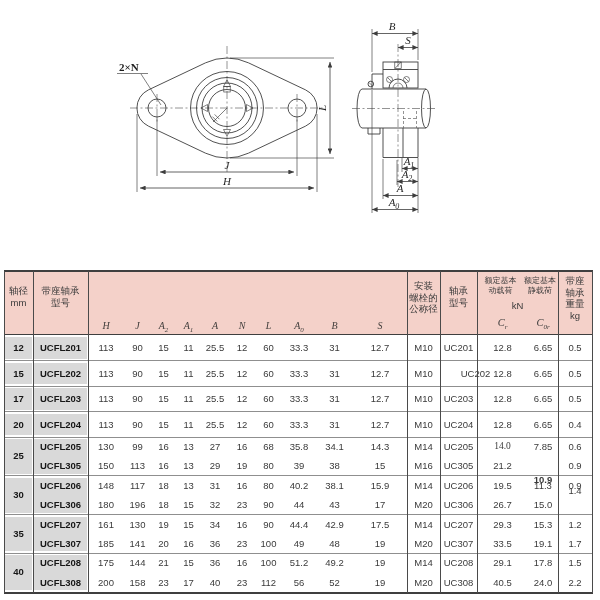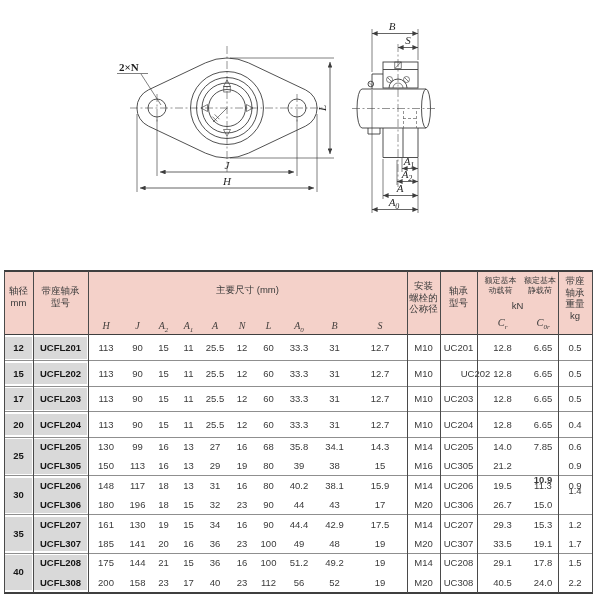--- a/index.html
+++ b/index.html
@@ -177,21 +177,20 @@
   </svg>
 
   <div id="tbl">
     <div class="hline" style="left:4px;top:0;width:589px;height:1.5px"></div>
     <div class="hdrbg"></div>
 
     <div class="hc" style="left:4px;top:15px;width:29px;height:34px">轴径
 mm</div>
     <div class="hc" style="left:33px;top:15px;width:55px;height:34px">带座轴承
 型号</div>
-    <div class="hc" style="left:88px;top:14px;width:319px;height:14px">主要尺寸 (mm)</div>
     <div class="hc" style="left:407px;top:10px;width:33px;height:42px">安装
 螺栓的
 公称径</div>
     <div class="hc" style="left:440px;top:15px;width:37px;height:34px">轴承
 型号</div>
     <div class="hc small" style="left:477px;top:6px;width:47px;height:22px">额定基本
 动载荷</div>
     <div class="hc small" style="left:519px;top:6px;width:42px;height:22px">额定基本
 静载荷</div>
     <div class="hc" style="left:477px;top:30px;width:81px;height:12px">kN</div>
@@ -303,21 +302,21 @@
       <div class="c" style="position: absolute; left: 151px; top: 167px; width: 25px; height: 19.3px; line-height: 19.3px;">16</div>
       <div class="c" style="position: absolute; left: 176px; top: 167px; width: 25px; height: 19.3px; line-height: 19.3px;">13</div>
       <div class="c" style="position: absolute; left: 201px; top: 167px; width: 28px; height: 19.3px; line-height: 19.3px;">27</div>
       <div class="c" style="position: absolute; left: 229px; top: 167px; width: 26px; height: 19.3px; line-height: 19.3px;">16</div>
       <div class="c" style="position: absolute; left: 255px; top: 167px; width: 27px; height: 19.3px; line-height: 19.3px;">68</div>
       <div class="c" style="position: absolute; left: 282px; top: 167px; width: 34px; height: 19.3px; line-height: 19.3px;">35.8</div>
       <div class="c" style="position: absolute; left: 316px; top: 167px; width: 37px; height: 19.3px; line-height: 19.3px;">34.1</div>
       <div class="c" style="position: absolute; left: 353px; top: 167px; width: 54px; height: 19.3px; line-height: 19.3px;">14.3</div>
       <div class="c" style="position: absolute; left: 407px; top: 167px; width: 33px; height: 19.3px; line-height: 19.3px;">M14</div>
       <div class="c" style="position: absolute; left: 440px; top: 167px; width: 37px; height: 19.3px; line-height: 19.3px;">UC205</div>
-      <div class="c" style="position: absolute; left: 477px; top: 167px; width: 51px; height: 19.3px; line-height: 19.3px;">14.0</div>
+      <div class="c" style="position: absolute; left: 477px; top: 167px; width: 51px; height: 19.3px; line-height: 19.3px; font-family: Liberation Serif, serif;">14.0</div>
       <div class="c" style="position: absolute; left: 528px; top: 167px; width: 30px; height: 19.3px; line-height: 19.3px;">7.85</div>
       <div class="c" style="position: absolute; left: 558px; top: 167px; width: 34px; height: 19.3px; line-height: 19.3px;">0.6</div>
       <div class="c bold" style="position: absolute; left: 33px; top: 186.3px; width: 55px; height: 19.3px; line-height: 19.3px;">UCFL305</div>
       <div class="c" style="position: absolute; left: 88px; top: 186.3px; width: 36px; height: 19.3px; line-height: 19.3px;">150</div>
       <div class="c" style="position: absolute; left: 124px; top: 186.3px; width: 27px; height: 19.3px; line-height: 19.3px;">113</div>
       <div class="c" style="position: absolute; left: 151px; top: 186.3px; width: 25px; height: 19.3px; line-height: 19.3px;">16</div>
       <div class="c" style="position: absolute; left: 176px; top: 186.3px; width: 25px; height: 19.3px; line-height: 19.3px;">13</div>
       <div class="c" style="position: absolute; left: 201px; top: 186.3px; width: 28px; height: 19.3px; line-height: 19.3px;">29</div>
       <div class="c" style="position: absolute; left: 229px; top: 186.3px; width: 26px; height: 19.3px; line-height: 19.3px;">19</div>
       <div class="c" style="position: absolute; left: 255px; top: 186.3px; width: 27px; height: 19.3px; line-height: 19.3px;">80</div>

